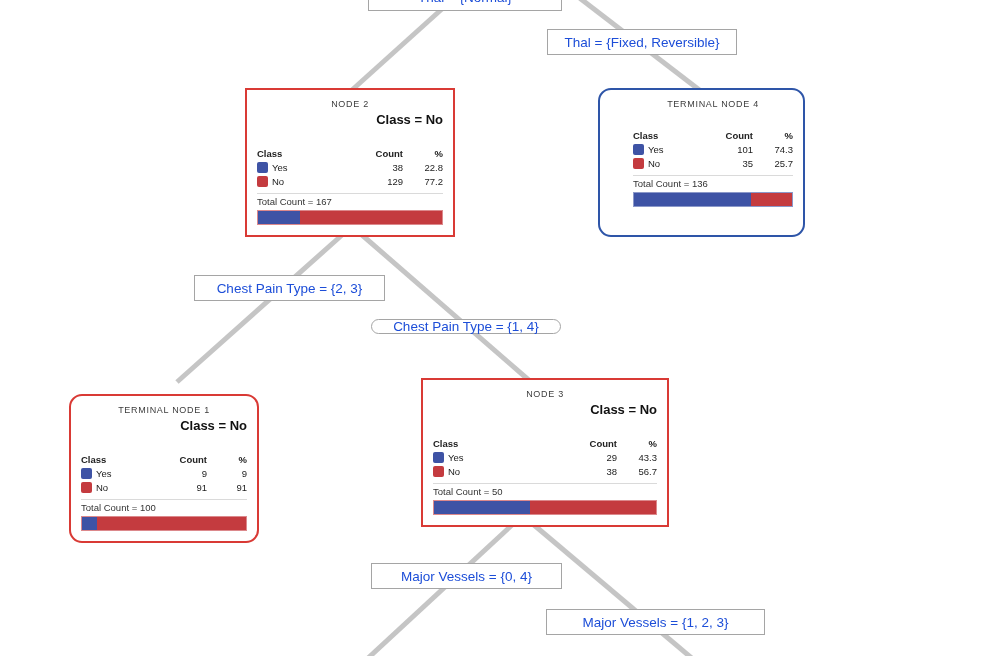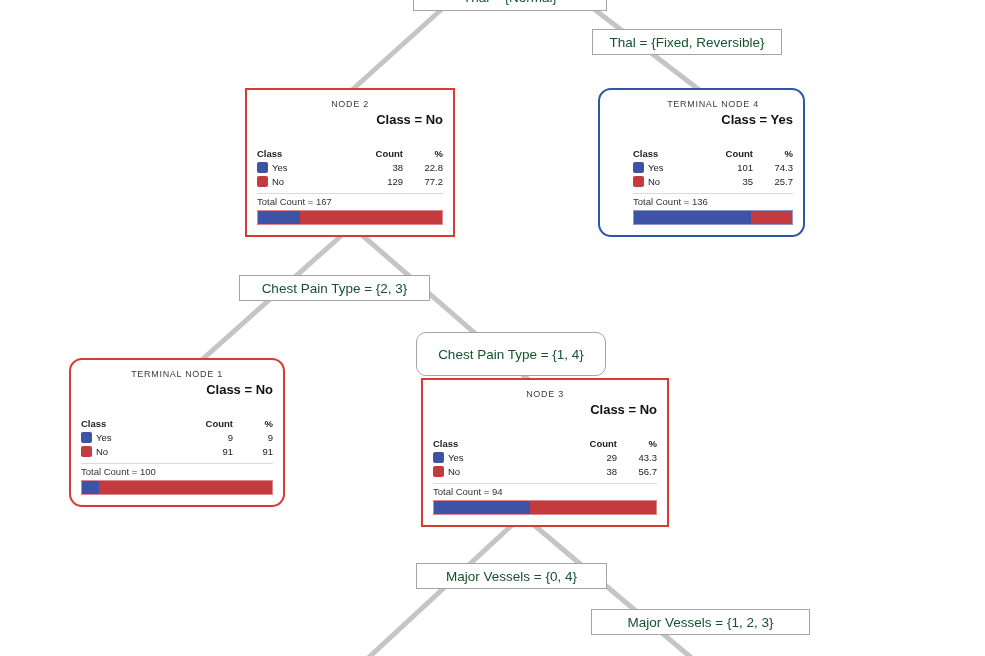--- a/index.html
+++ b/index.html
@@ -10,23 +10,22 @@
     background:#ffffff;
     font-family:"Liberation Sans", sans-serif;
   }
   #connectors{position:absolute;left:0;top:0;width:985px;height:656px;}
   .edge-label{
     position:absolute;
     box-sizing:border-box;
     background:#ffffff;
     border:1px solid #a5a5a5;
     display:flex;align-items:center;justify-content:center;
-    font-size:13.5px;color:#14532d;
+    font-size:13.5px;color:#1d4ed8;
     white-space:nowrap;
-    margin-left:45px;
   }
   .node{
     position:absolute;
     box-sizing:border-box;
     height:149px;
     background:#ffffff;
     border:2px solid #d93a35;
     padding:7px 10px 0 10px;
   }
   .node.rounded{border-radius:13px;}
@@ -79,21 +78,21 @@
     <line x1="512" y1="525" x2="366" y2="660" stroke="#C5C5C5" stroke-width="5"></line>
     <line x1="534" y1="525" x2="694" y2="660" stroke="#C5C5C5" stroke-width="5"></line>
   </svg>
 
   <div class="edge-label" style="left:368px;top:-16px;width:194px;height:27px;">Thal = {Normal}</div>
 
   <div class="edge-label" style="left:547px;top:29px;width:190px;height:26px;">Thal = {Fixed, Reversible}</div>
 
   <div class="edge-label" style="left:194px;top:275px;width:191px;height:26px;">Chest Pain Type = {2, 3}</div>
 
-  <div class="edge-label" style="left:371px;top:332px;width:190px;height:44px;border-radius:10px;">Chest Pain Type = {1, 4}</div>
+  <div class="edge-label" style="left:371px;top:319px;width:190px;height:15px;border-radius:10px;">Chest Pain Type = {1, 4}</div>
 
   <div class="edge-label" style="left:371px;top:563px;width:191px;height:26px;">Major Vessels = {0, 4}</div>
 
   <div class="edge-label" style="left:546px;top:609px;width:219px;height:26px;">Major Vessels = {1, 2, 3}</div>
 
   <div class="node" style="left:245px;top:88px;width:210px;">
     <div class="node-title">NODE 2</div>
     <div class="node-class">Class = No</div>
     <div class="t-head">
       <span>Class</span>
@@ -113,21 +112,20 @@
     <div class="node-sep"></div>
     <div class="node-total">Total Count = 167</div>
     <div class="node-bar">
       <span class="bar-yes" style="width: 22.8%;"></span>
       <span class="bar-no"></span>
     </div>
   </div>
 
   <div class="node rounded blue" style="left:598px;top:88px;width:207px;">
     <div class="node-title">TERMINAL NODE 4</div>
-    <div class="node-class">Class = Yes</div>
     <div class="t-head">
       <span>Class</span>
       <span class="col-right">Count</span>
       <span class="col-right">%</span>
     </div>
     <div class="t-row">
       <span><i class="sw sw-yes"></i><span>Yes</span></span>
       <span class="col-right">101</span>
       <span class="col-right">74.3</span>
     </div>
@@ -137,21 +135,21 @@
       <span class="col-right">25.7</span>
     </div>
     <div class="node-sep"></div>
     <div class="node-total">Total Count = 136</div>
     <div class="node-bar">
       <span class="bar-yes" style="width: 74.3%;"></span>
       <span class="bar-no"></span>
     </div>
   </div>
 
-  <div class="node rounded" style="left:69px;top:358px;width:216px;">
+  <div class="node rounded" style="left:69px;top:394px;width:190px;">
     <div class="node-title">TERMINAL NODE 1</div>
     <div class="node-class">Class = No</div>
     <div class="t-head">
       <span>Class</span>
       <span class="col-right">Count</span>
       <span class="col-right">%</span>
     </div>
     <div class="t-row">
       <span><i class="sw sw-yes"></i><span>Yes</span></span>
       <span class="col-right">9</span>
@@ -182,20 +180,20 @@
       <span><i class="sw sw-yes"></i><span>Yes</span></span>
       <span class="col-right">29</span>
       <span class="col-right">43.3</span>
     </div>
     <div class="t-row">
       <span><i class="sw sw-no"></i><span>No</span></span>
       <span class="col-right">38</span>
       <span class="col-right">56.7</span>
     </div>
     <div class="node-sep"></div>
-    <div class="node-total">Total Count = 94</div>
+    <div class="node-total">Total Count = 50</div>
     <div class="node-bar">
       <span class="bar-yes" style="width: 43.3%;"></span>
       <span class="bar-no"></span>
     </div>
   </div>
 
 </div>
 
 </body></html>

